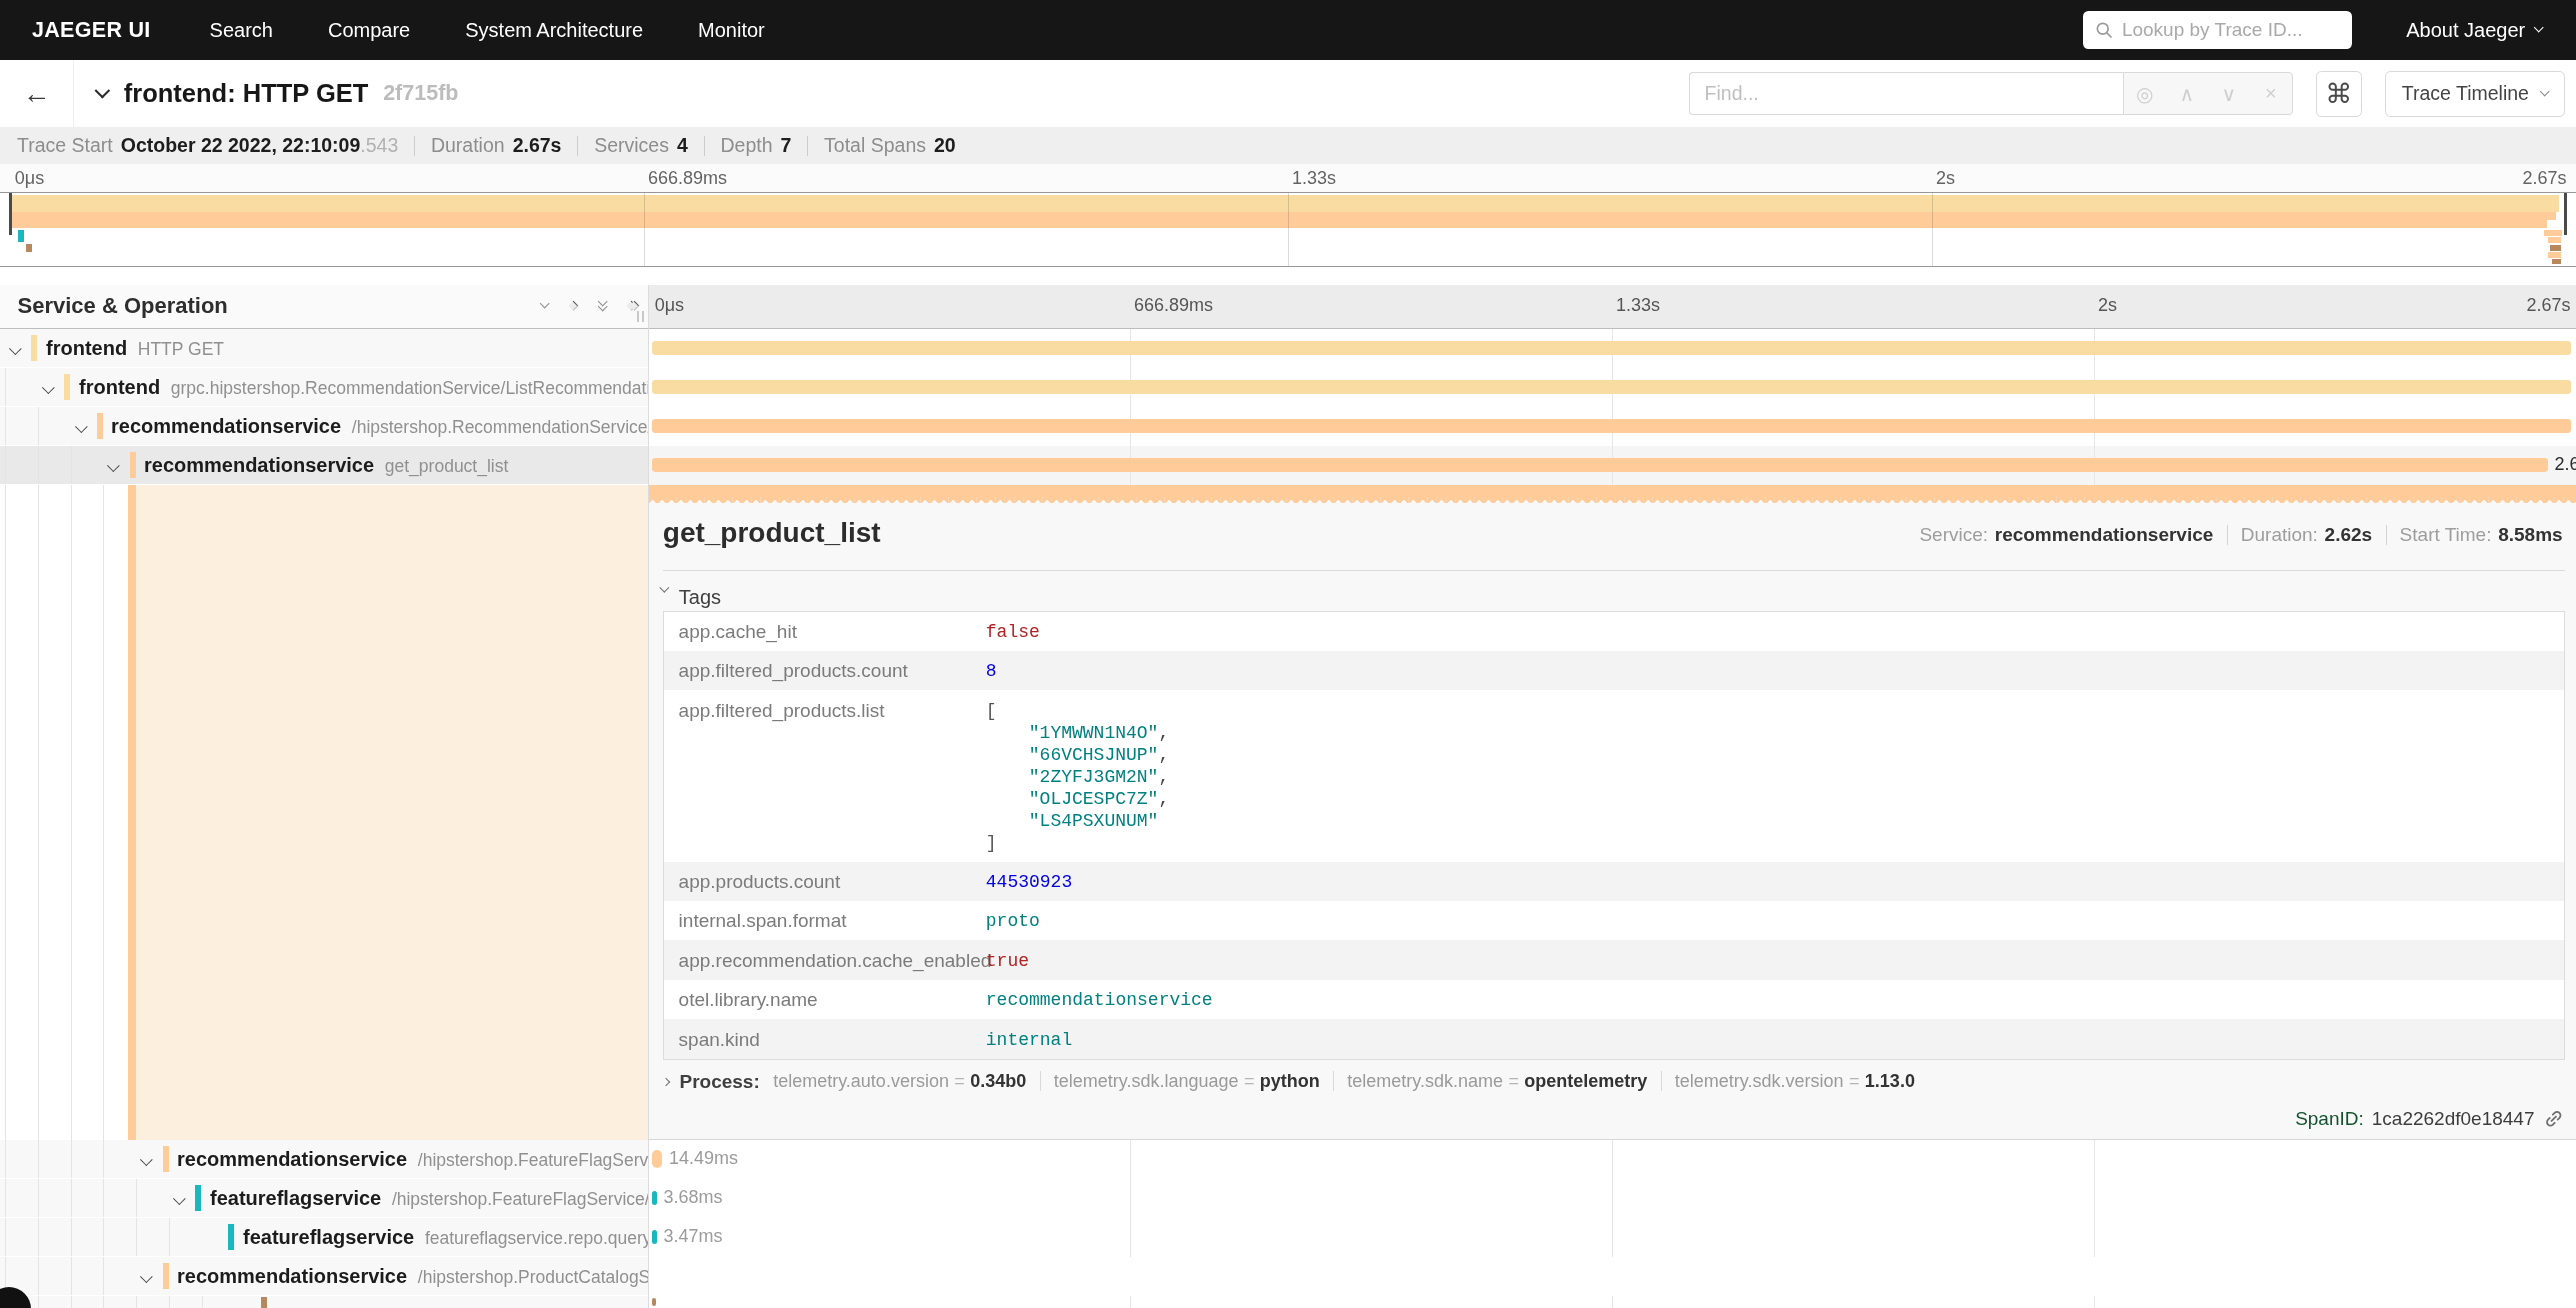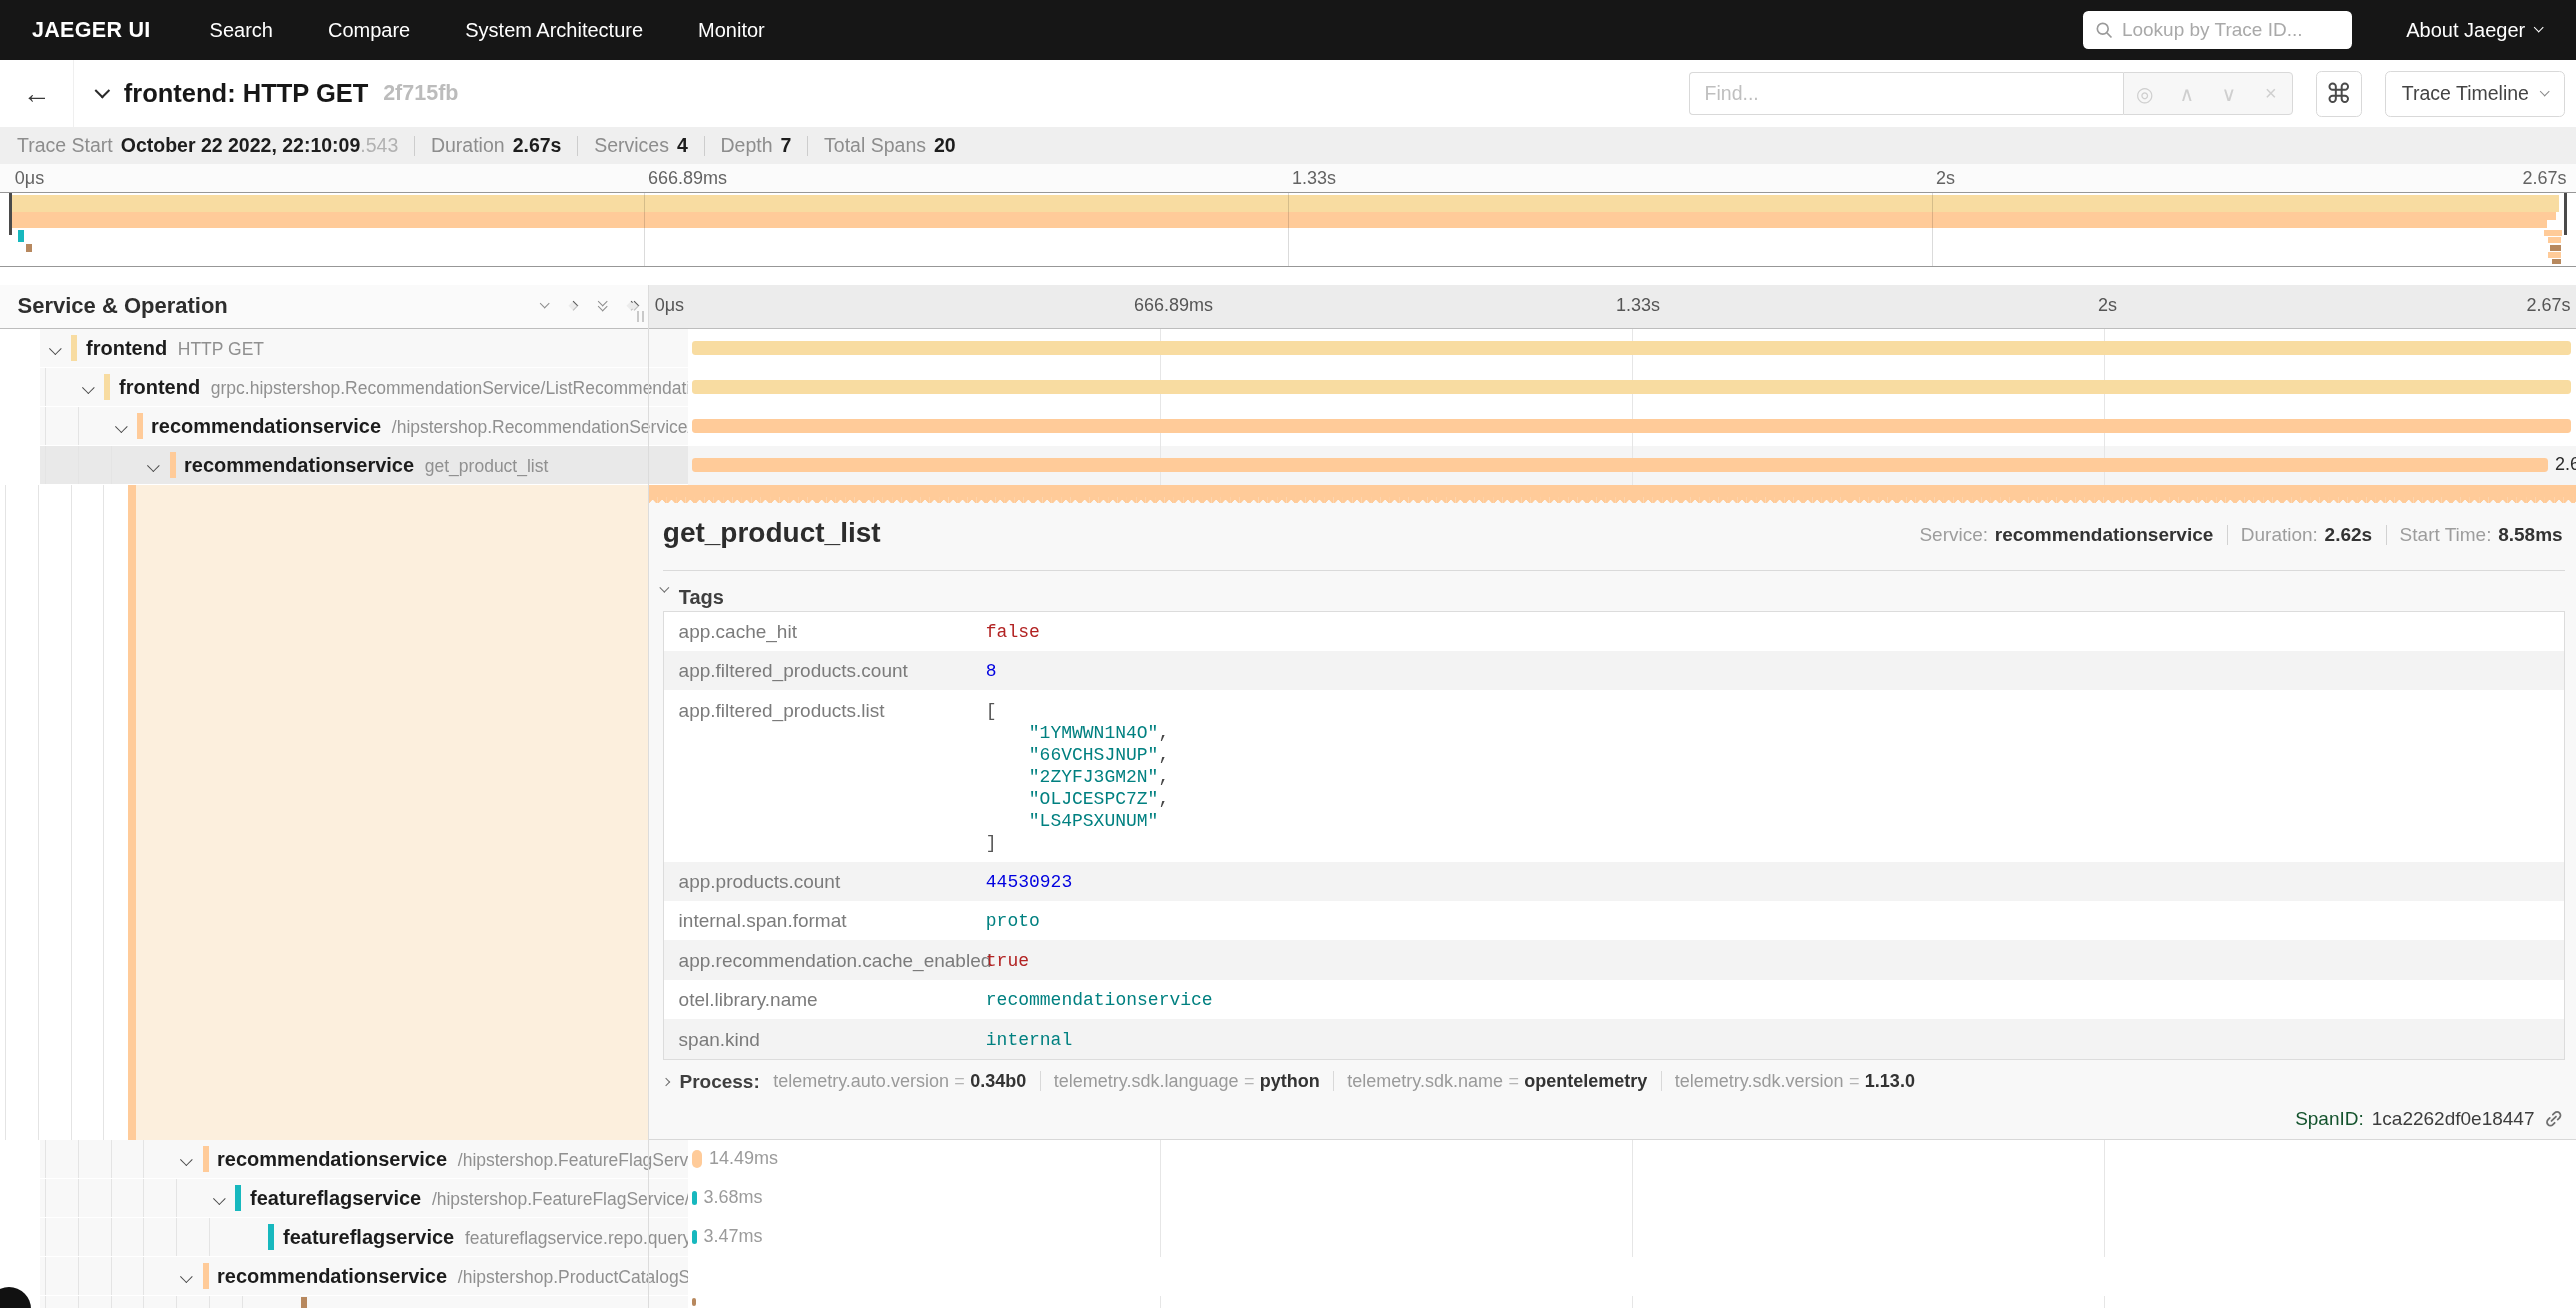--- a/index.html
+++ b/index.html
@@ -74,21 +74,21 @@
   .dbl { display:flex; flex-direction:column; line-height:0; }
   .dbl .chev:last-child { margin-top:-2.7px; }
   .dblr { display:flex; line-height:0; }
   .dblr .chev:last-child { margin-left:-4px; }
   .grip { position:absolute; right:4px; bottom:5.4px; display:flex; gap:2.7px; }
   .grip i { width:2px; height:10.7px; background:#c9c9c9; display:block; }
   .sec-header .right { flex:1; background:#ececec; border-bottom:0.7px solid #bdbdbd; position:relative;
     font-size:18px; color:#555; }
   .sec-header .right span { position:absolute; top:10.7px; white-space:nowrap; }
 
-  .span-row { display:flex; height:39px;margin-left:40px; }
+  .span-row { display:flex; height:39px; }
   .span-row .names { width:648px; position:relative; background:#f8f8f8; border-bottom:1.3px solid #fff;
     display:flex; align-items:center; white-space:nowrap; overflow:hidden; cursor:pointer; }
   .span-row.selected .names { background:#e9e9e9; }
   .guide { position:absolute; top:0; bottom:0; width:0.7px; background:#e4e4e4; }
   .row-chev { position:absolute; color:#4a4a4a; top:16px; }
   .row-chev .chev { width:8.7px; height:8.7px; border-width:1.3px; }
   .cbar { position:absolute; top:6.7px; width:6px; height:25.5px; }
   .svc { font-size:20px; font-weight:bold; color:#1c1c1c; position:absolute; top:8px; }
   .op  { font-size:17.5px; color:#909090; font-weight:normal; margin-left:10.7px; }
   .span-row .bars { flex:1; position:relative; background:#fff; overflow:hidden; }
@@ -109,21 +109,21 @@
   .detail-card { flex:1; position:relative; background:#f8f8f8; border-bottom:0.7px solid #d8d8d8; overflow:hidden; }
   .accent { position:absolute; left:0; right:0; top:0; height:12px; }
   .accent-zig { position:absolute; left:0; right:0; top:12px; height:6px; }
   .d-title { position:absolute; left:14.8px; top:32px; font-size:28px; font-weight:bold; color:#2c2c2c; }
   .d-meta { position:absolute; right:13.4px; top:39px; display:flex; align-items:center; font-size:19px; }
   .d-meta .lab { color:#9d9d9d; margin-right:6.7px; }
   .d-meta .val { color:#333; font-weight:bold; }
   .d-meta .sep { width:0.7px; height:20px; background:#d2d2d2; margin:0 13.4px; }
   .d-divider { position:absolute; left:14.8px; right:10.7px; top:85px; height:0.7px; background:#dadada; }
   .tags-head { position:absolute; left:13.4px; top:101px; display:flex; align-items:flex-start; gap:10.7px;
-    font-size:20px; font-weight:bold; color:#3f3f3f; cursor:pointer; }
+    font-size:20px; font-weight:normal; color:#3f3f3f; cursor:pointer; }
   .tags-head .chev { color:#6d6d6d; width:6.7px; height:6.7px; }
   .tags-table { position:absolute; left:14.8px; right:10.7px; top:126px; border:0.7px solid #dcdcdc; background:#fff; }
   .tag-row { display:flex; min-height:38px; align-items:flex-start; }
   .tag-row:nth-child(even) { background:#f3f3f3; }
   .tag-key { width:322px; flex:none; font-size:19px; color:#7b7b7b; padding:9.4px 6.7px 8px 14.8px; }
   .tag-val { flex:1; font-size:18px; padding:9.4px 6.7px 8px 0; line-height:22px; }
   .tv-bool { color:#b22222; }
   .tv-num  { color:#0000e0; }
   .tv-str  { color:#008080; }
   .tv-brk  { color:#555; }

